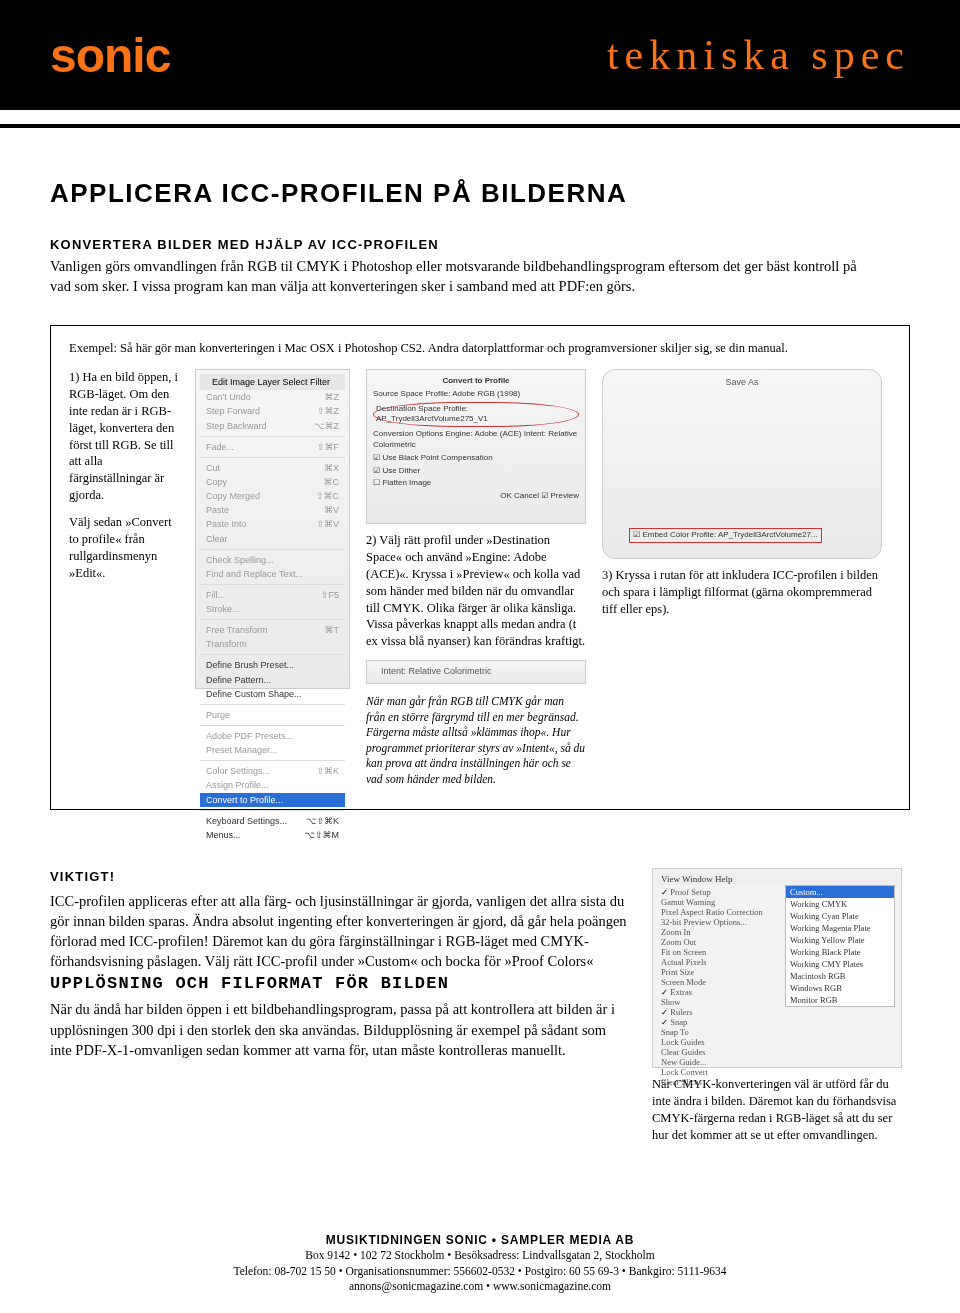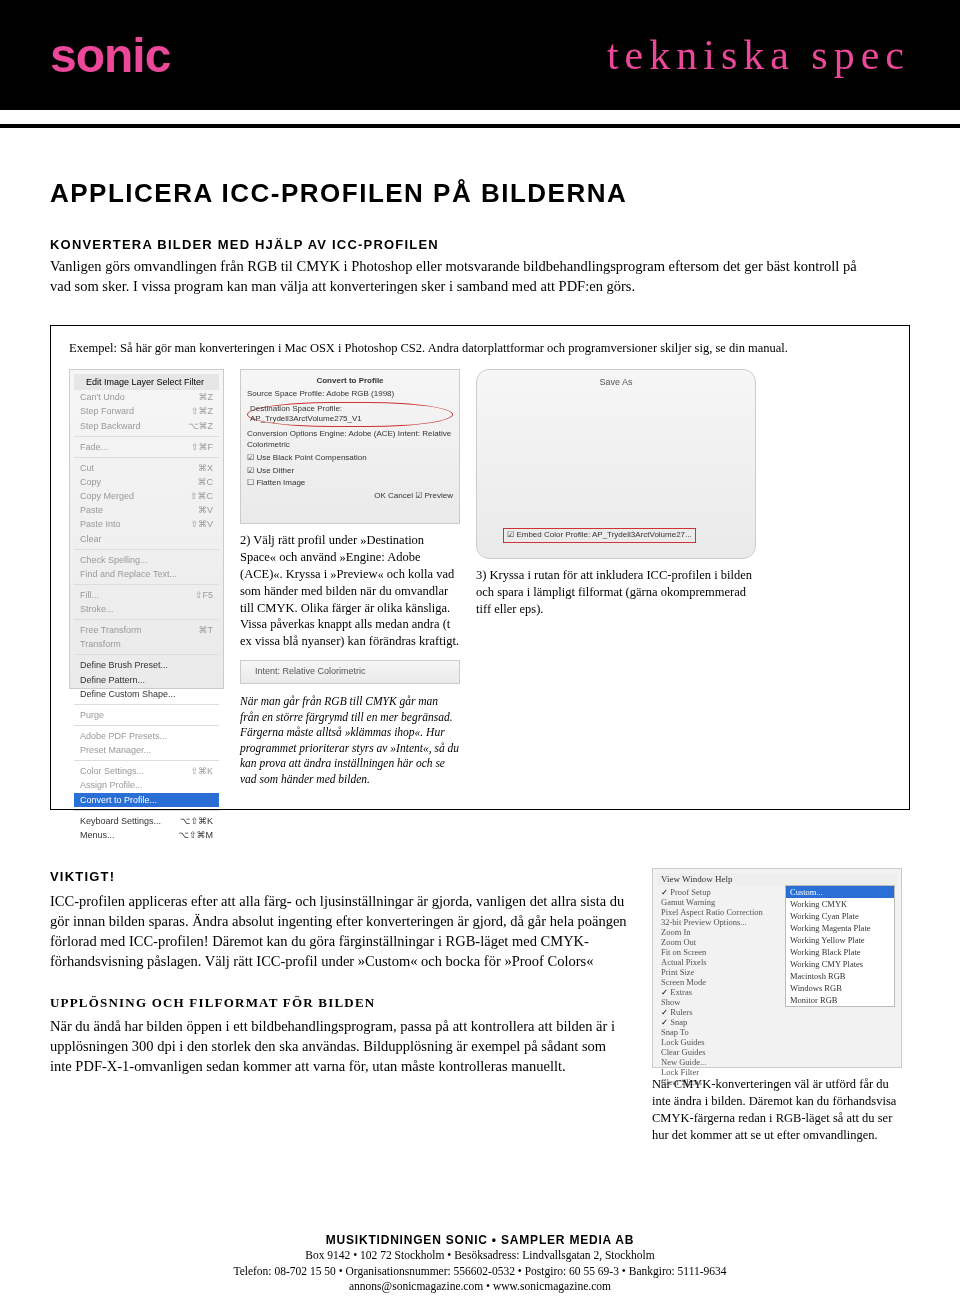--- a/index.html
+++ b/index.html
@@ -1,17 +1,17 @@
 <!DOCTYPE html>
 <html><head>
 <meta charset="utf-8">
 <style>
   * { margin:0; padding:0; box-sizing:border-box; }
   body { width:960px; height:1313px; font-family:Georgia, 'Times New Roman', serif; background:#fff; color:#000; position:relative; }
-  .hdr { background:#000; color:#ec4899; height:110px; display:flex; align-items:center; justify-content:space-between; padding:0 50px 0 50px; }
+  .hdr { background:#000; color:#f97316; height:110px; display:flex; align-items:center; justify-content:space-between; padding:0 50px 0 50px; }
   .logo { font-family:Arial, Helvetica, sans-serif; font-weight:900; font-size:48px; letter-spacing:-1px; }
   .hdr-right { font-family:Georgia, serif; font-weight:300; font-size:42px; letter-spacing:6px; }
   .whitebar { height:14px; background:#fff; }
   .blackbar { height:4px; background:#000; }
   .page { padding:50px 50px 0 50px; }
   h1 { font-family:Arial, Helvetica, sans-serif; font-weight:800; font-size:26px; letter-spacing:1.5px; margin-bottom:28px; }
   .subh { font-family:Arial, Helvetica, sans-serif; font-weight:700; font-size:13px; letter-spacing:1.2px; text-transform:uppercase; margin-bottom:4px; }
   .intro { font-size:14.5px; line-height:1.4; max-width:820px; }
   .example-box { border:1px solid #000; margin-top:28px; padding:14px 18px 22px 18px; }
   .example-lead { font-size:12.5px; line-height:1.4; margin-bottom:12px; }
@@ -30,21 +30,21 @@
   .menu-ph .sep { border-top:1px solid #ddd; margin:3px 0; }
   .dlg-ph { height:155px; padding:6px; font-size:8px; color:#333; }
   .dlg-ph .row { margin:2px 0; }
   .dlg-ph .red-ell { border:1.5px solid #c33; border-radius:50%/60%; padding:1px 2px; display:inline-block; }
   .intent-ph { height:24px; padding:4px 14px; margin-top:10px; }
   .saveas-ph { height:190px; padding:6px;border-radius:13px; }
   .saveas-ph .red-box { border:1.5px solid #c33; padding:1px 3px; display:inline-block; font-size:8px; color:#333; margin-top:140px; margin-left:20px;}
   .note-it { font-style:italic; font-size:11.5px; line-height:1.35; margin-top:10px; }
   .after-box { margin-top:58px; display:flex; gap:22px; }
   .after-left { width:580px; font-size:14.5px; line-height:1.4; }
-  .subh2 { font-family:Liberation Serif, serif; font-weight:700; font-size:13px; letter-spacing:1.2px; text-transform:uppercase; margin-top:22px; margin-bottom:4px; }
+  .subh2 { font-family:Liberation Mono, monospace; font-weight:700; font-size:17px; letter-spacing:1.2px; text-transform:uppercase; margin-bottom:4px; }
   .after-right { width:250px; }
   .proof-ph { height:200px; padding:4px; font-size:8.5px; color:#333; background:#f2f2f2; border:1px solid #ccc; position:relative;}
   .proof-ph .bar { background:#eee; font-size:9px; padding:1px 4px; }
   .proof-ph .sub { position:absolute; right:6px; top:16px; width:110px; background:#fff; border:1px solid #bbb; }
   .proof-ph .sub .srow { padding:1px 4px; }
   .proof-ph .sub .hlt { background:#2a6fd6; color:#fff; }
   .proof-ph .leftcol { padding:2px 4px; color:#555; }
   .proof-ph .leftcol div { padding:0 0; }
   .proof-ph .chk::before { content:"✓ "; color:#000; }
   .cap-side { font-size:12.5px; line-height:1.35; margin-top:8px; }
@@ -62,20 +62,25 @@
 <div class="blackbar"></div>
 
 <div class="page">
   <h1>APPLICERA ICC-PROFILEN PÅ BILDERNA</h1>
   <div class="subh">KONVERTERA BILDER MED HJÄLP AV ICC-PROFILEN</div>
   <div class="intro">Vanligen görs omvandlingen från RGB til CMYK i Photoshop eller motsvarande bildbehandlingsprogram eftersom det ger bäst kontroll på vad som sker. I vissa program kan man välja att konverteringen sker i samband med att PDF:en görs.</div>
 
   <div class="example-box">
     <div class="example-lead">Exempel: Så här gör man konverteringen i Mac OSX i Photoshop CS2. Andra datorplattformar och programversioner skiljer sig, se din manual.</div>
     <div class="cols3">
+      <div class="col c1">
+        <div>1) Ha en bild öppen, i RGB-läget. Om den inte redan är i RGB-läget, konvertera den först till RGB. Se till att alla färginställningar är gjorda.</div>
+        <div style="height:10px"></div>
+        <div>Välj sedan »Convert to profile« från rullgardins­menyn »Edit«.</div>
+      </div>
       <div class="col cimg1">
         <div class="ph menu-ph">
           <div class="top">Edit   Image   Layer   Select   Filter</div>
           <div id="menu-items">
               <div class="item">
                 <span>Can't Undo</span>
                 <span>⌘Z</span>
               </div>
               <div class="item">
                 <span>Step Forward</span>
@@ -240,21 +245,21 @@
             <div>Print Size</div>
             <div>Screen Mode</div>
             <div class="chk">Extras</div>
             <div>Show</div>
             <div class="chk">Rulers</div>
             <div class="chk">Snap</div>
             <div>Snap To</div>
             <div>Lock Guides</div>
             <div>Clear Guides</div>
             <div>New Guide...</div>
-            <div>Lock Filter</div>
+            <div>Lock Convert</div>
             <div>Clear Slices</div>
           </div>
         <div class="sub" id="proof-sub">
             <div class="srow hlt">Custom...</div>
             <div class="srow">Working CMYK</div>
             <div class="srow">Working Cyan Plate</div>
             <div class="srow">Working Magenta Plate</div>
             <div class="srow">Working Yellow Plate</div>
             <div class="srow">Working Black Plate</div>
             <div class="srow">Working CMY Plates</div>

